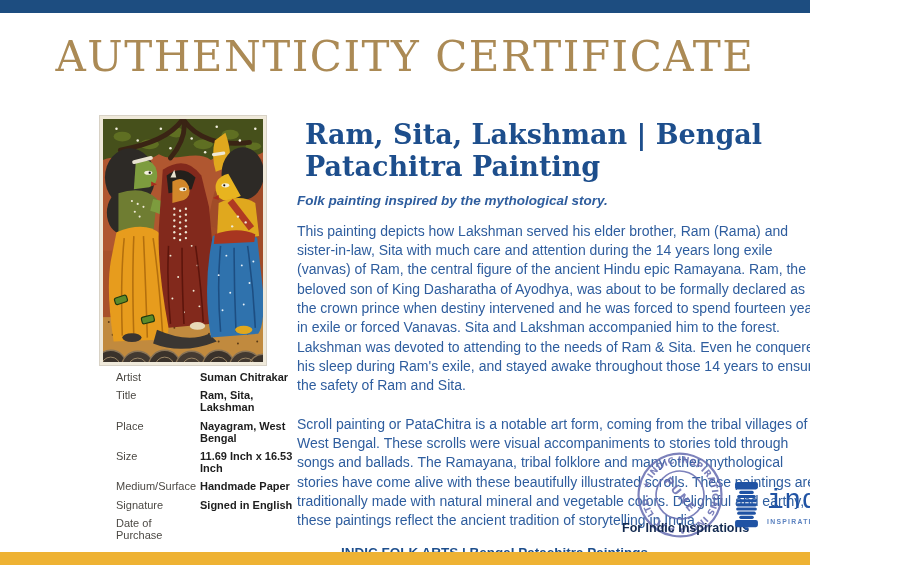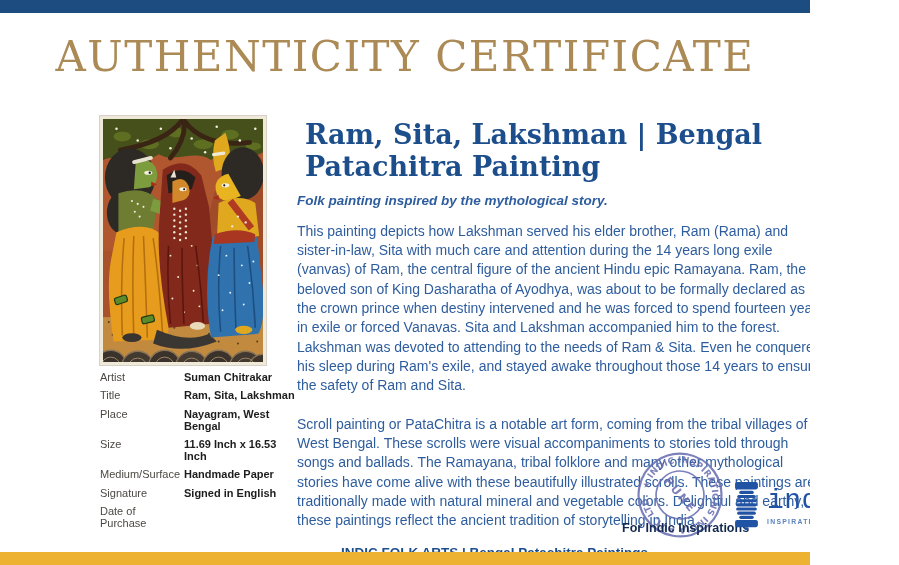--- a/index.html
+++ b/index.html
@@ -14,21 +14,21 @@
     font-family:"DejaVu Serif",serif;font-size:42px;font-weight:400;
     color:#ab8a55;letter-spacing:1.5px;white-space:nowrap;
   }
   
   .photo-frame{
     position:absolute;left:99px;top:115px;width:160px;height:243px;
     border:1px solid #d8d2c6;background:#efe9da;padding:3px;
   }
   .photo-frame svg{display:block;width:160px;height:243px;}
   .details{position:absolute;left:100px;top:371px;width:195px;font-size:11px;line-height:1.1;}
-  .detail-row{display:flex;margin-bottom:6.2px;}
+  .detail-row{display:flex;margin-bottom:6.2px;margin-left:16px;}
   .detail-label{width:84px;color:#4c4944;flex:none;}
   .detail-value{color:#1d1d1d;font-weight:bold;}
   
   .right-col{position:absolute;left:297px;top:111px;width:528px;}
   .heading{
     margin:8px;font-family:"DejaVu Serif",serif;font-weight:bold;
     font-size:27px;line-height:1.2;color:#1d4e8c;
   }
   .subtitle{
     margin:9px 0 0 0;font-style:italic;font-weight:bold;

